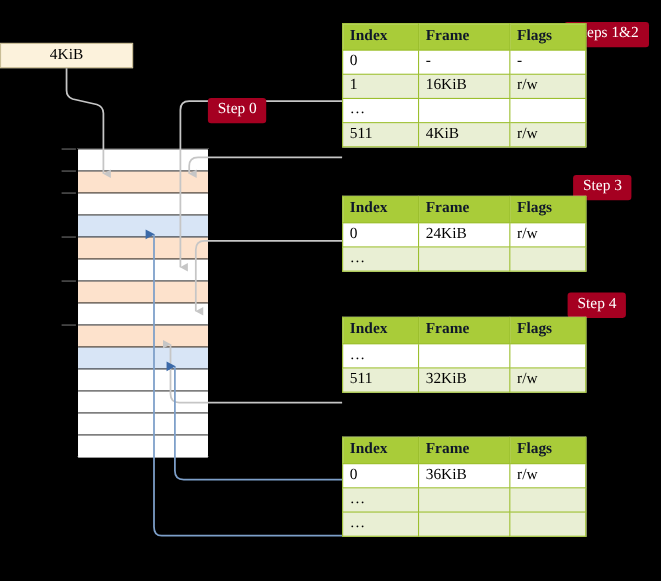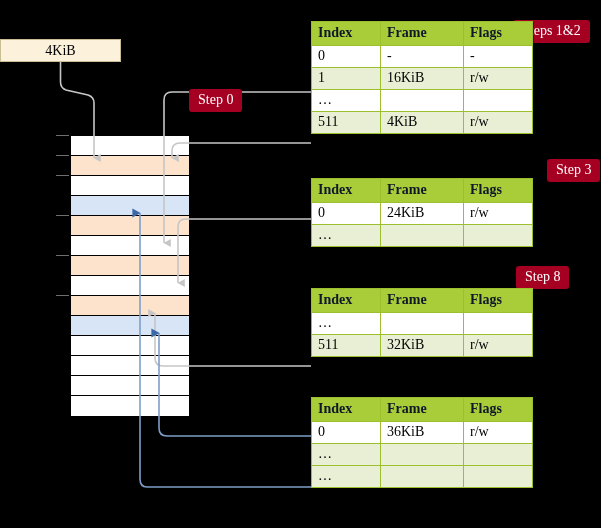--- a/index.html
+++ b/index.html
@@ -169,22 +169,22 @@
     <path d="M 311,366 L 163,366 Q 155,366 155,358 L 155,313" fill="none" stroke="#C6C6C6" stroke-width="1.6" marker-end="url(#arrow-gray-up)"></path>
 
     <path d="M 311,436 L 167,436 Q 159,436 159,428 L 159,333" fill="none" stroke="#7D9FC9" stroke-width="1.6" marker-end="url(#arrow-blue-up)"></path>
 
     <path d="M 311,487 L 147,487 Q 140,487 140,479 L 140,213" fill="none" stroke="#7D9FC9" stroke-width="1.6" marker-end="url(#arrow-blue-up)"></path>
   </svg>
 
   <div id="badges">
       <div class="step-badge" style="left: 513px; top: 20px;">Steps 1&amp;2</div>
       <div class="step-badge" style="left: 189px; top: 42px; margin-top: 47px;">Step 0</div>
-      <div class="step-badge" style="left: 547px; top: 159px;">Step 3</div>
-      <div class="step-badge" style="left: 516px; top: 266px;">Step 8</div>
+      <div class="step-badge" style="left: 521px; top: 159px;">Step 3</div>
+      <div class="step-badge" style="left: 516px; top: 266px;">Step 4</div>
     </div>
   <div id="tables">
       <table class="ptable" style="left: 311px; top: 21px;">
         <thead>
           <tr>
             <th class="col-index">Index</th>
             <th class="col-frame">Frame</th>
             <th class="col-flags">Flags</th>
           </tr>
         </thead>

